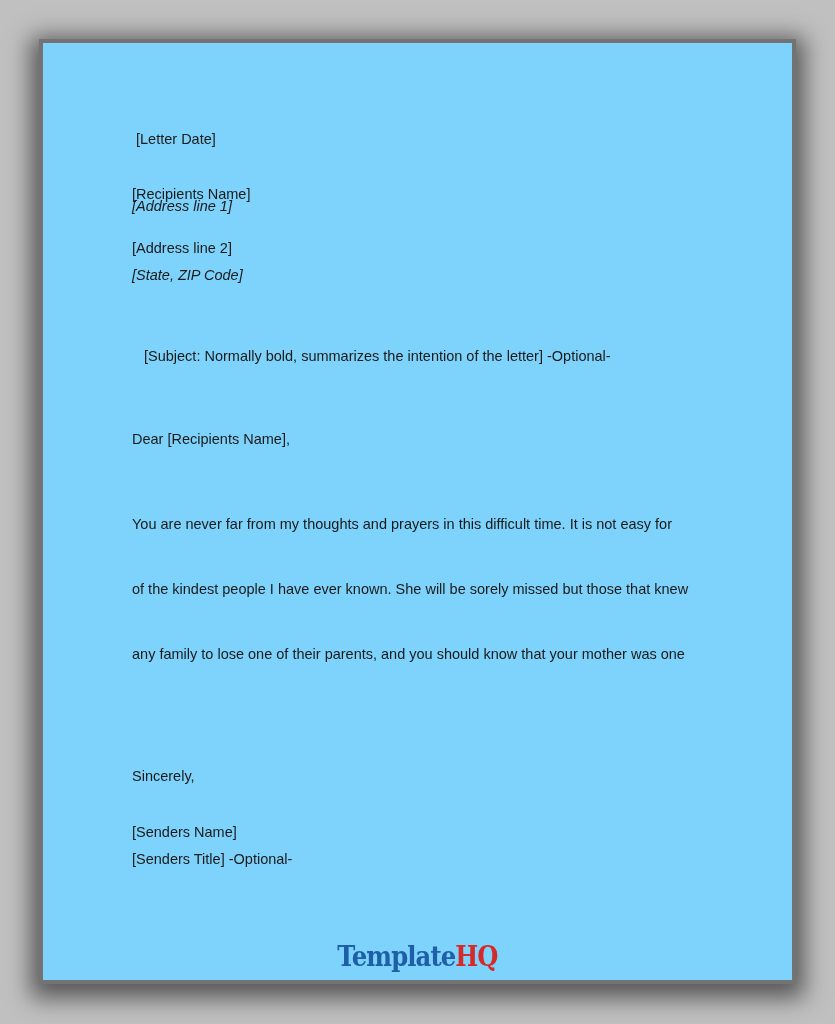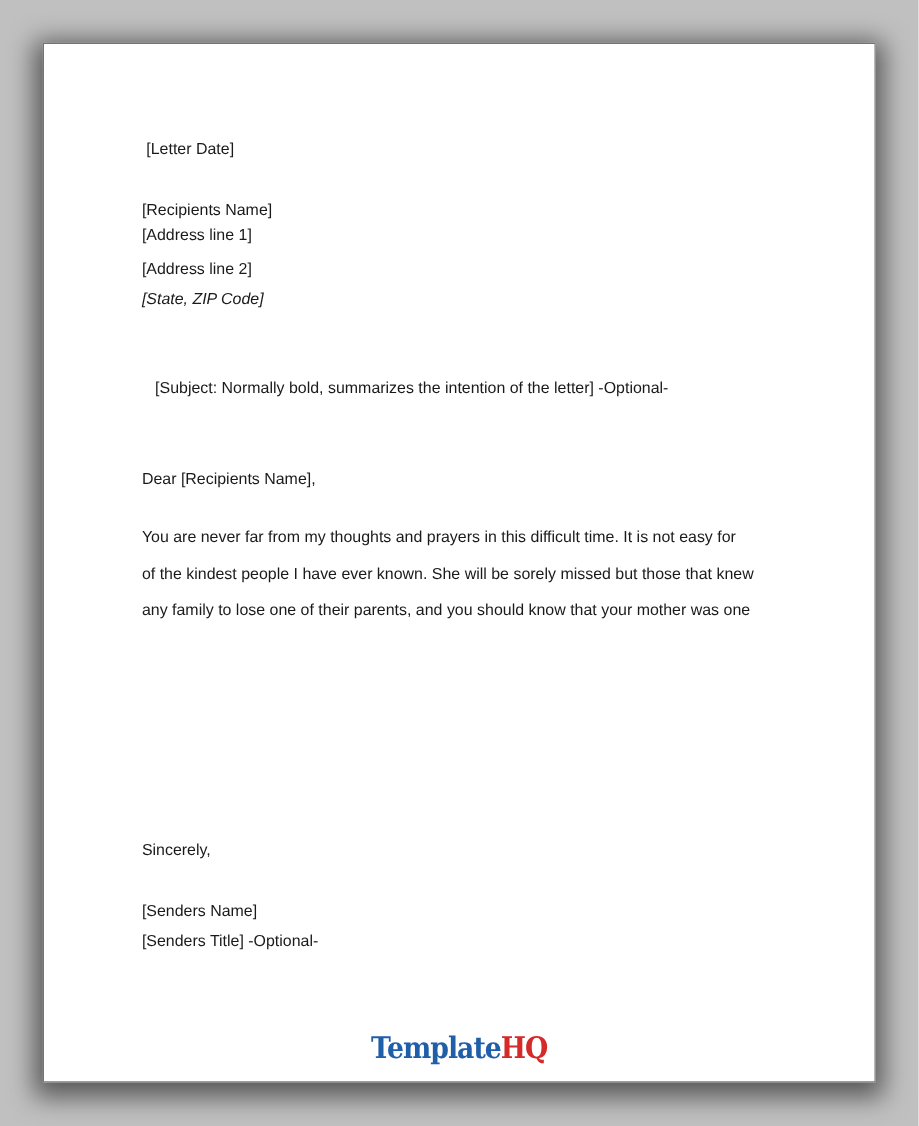--- a/index.html
+++ b/index.html
@@ -13,22 +13,22 @@
       position: relative;
       overflow: hidden;
       font-family: "Liberation Sans", sans-serif;
     }
     .page {
       position: absolute;
       left: 39px;
       top: 39px;
       width: 757px;
       height: 945px;
-      background: #ffffff;
-      border: 1px solid #737373;
+      background: #7dd3fc;
+      border: 4px solid #737373;
       box-sizing: border-box;
       box-shadow: 0 6px 22px 8px rgba(0,0,0,0.55);
     }
     .line {
       position: absolute;
       left: 89px;
       font-size: 14.5px;
       color: #1a1a1a;
       white-space: nowrap;
       line-height: 18px;
@@ -38,20 +38,21 @@
       left: 89px;
       top: 440px;
       width: 600px;
       font-size: 14.5px;
       color: #1a1a1a;
     }
     .body-para .pline {
       height: 33px;
       line-height: 18px;
       white-space: nowrap;
+      margin-top: 32px;
     }
     .logo {
       position: absolute;
       left: 0;
       right: 0;
       top: 898px;
       text-align: center;
       font-family: "DejaVu Serif", serif;
       font-weight: bold;
       font-size: 27px;
@@ -62,21 +63,21 @@
     .logo .part2 { color: #d42a2a; }
   </style>
 </head>
 <body>
 
 <div class="page">
 
   <div class="line" style="top:87px; left:93px;">[Letter Date]</div>
 
   <div class="line" style="top:142px;">[Recipients Name]</div>
-  <div class="line" style="top:165px;">[Address line 1]</div>
+  <div class="line" style="top:154px;font-style:italic;">[Address line 1]</div>
   <div class="line" style="top:196px;">[Address line 2]</div>
   <div class="line" style="top:223px;font-style:italic;">[State, ZIP Code]</div>
 
   <div class="line" style="top:304px;margin-left:12px;">[Subject: Normally bold, summarizes the intention of the letter] -Optional-</div>
 
   <div class="line" style="top:387px;">Dear [Recipients Name],</div>
 
   <div class="body-para">
     <div class="pline">You are never far from my thoughts and prayers in this difficult time. It is not easy for</div>
     <div class="pline">of the kindest people I have ever known. She will be sorely missed but those that knew</div>

